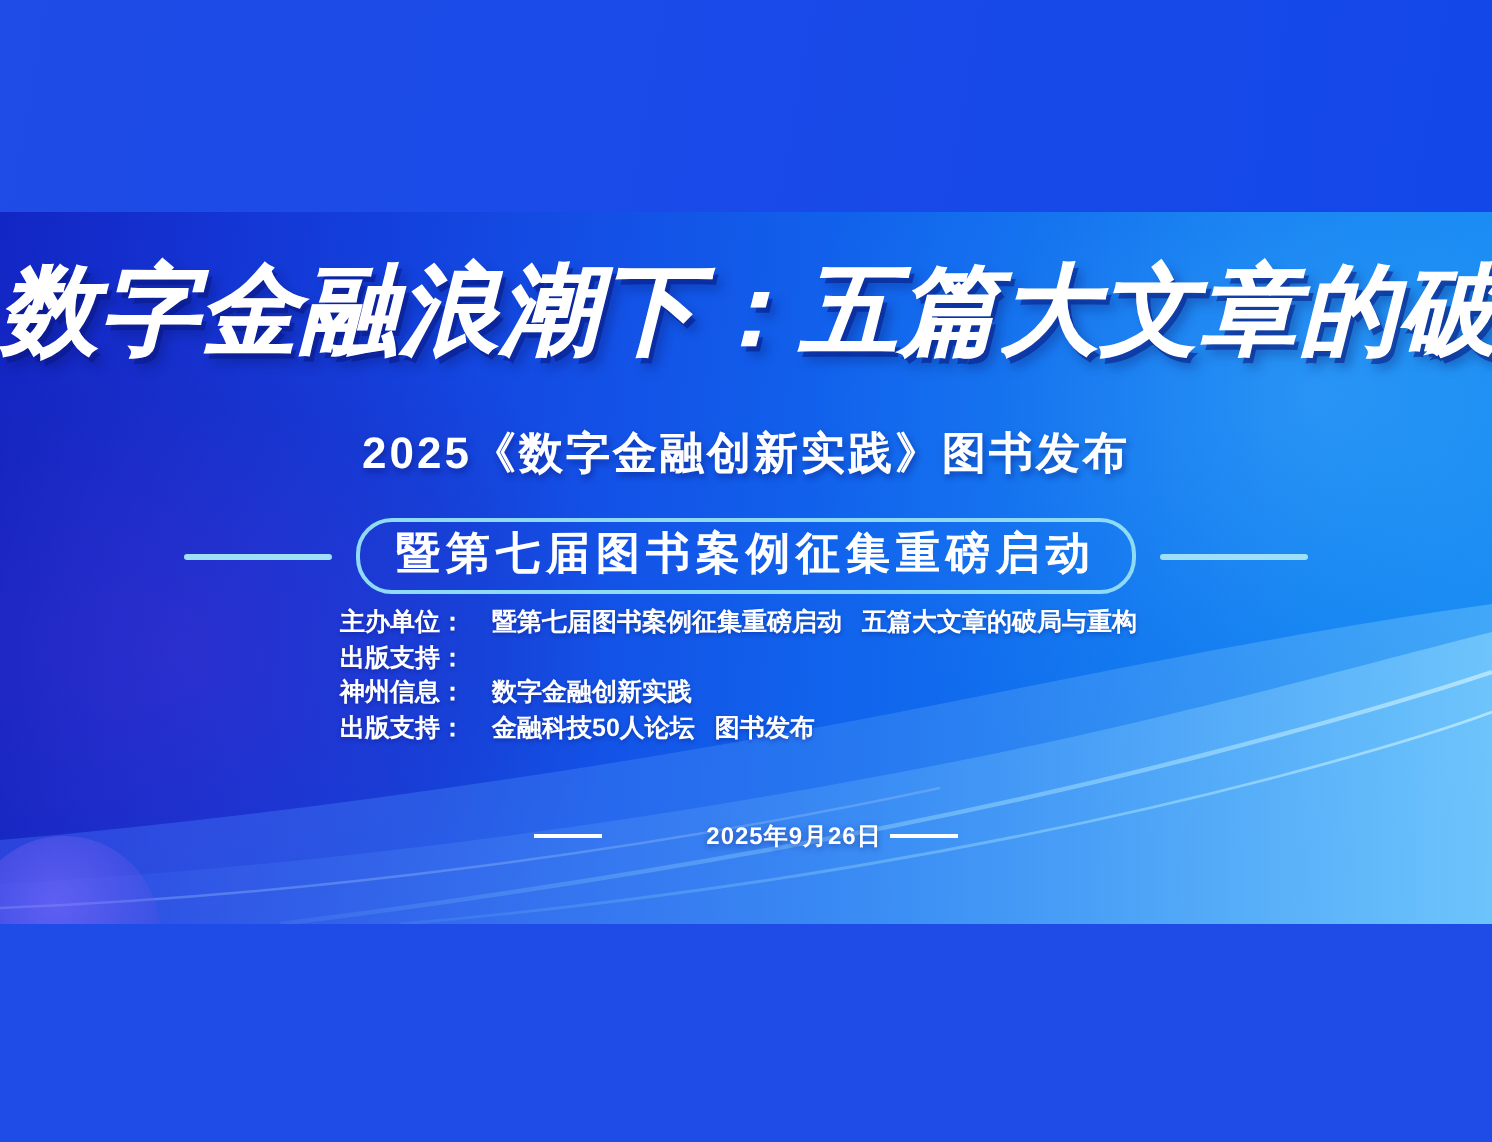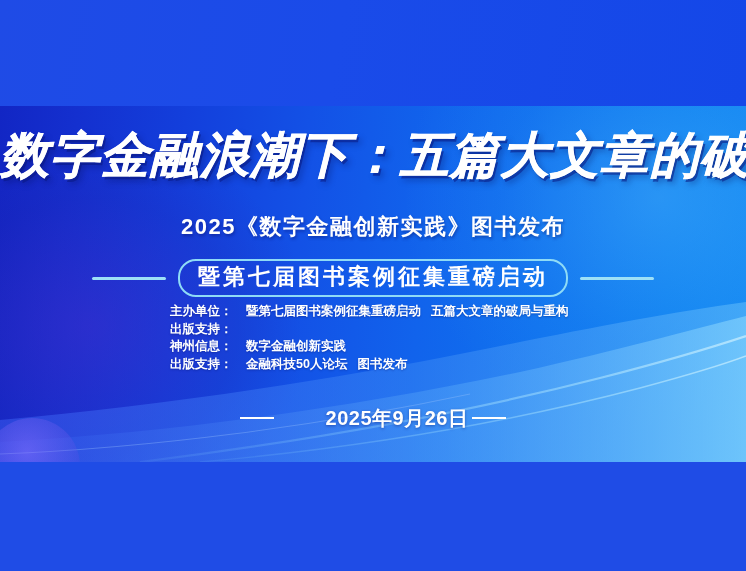--- a/index.html
+++ b/index.html
@@ -189,21 +189,21 @@
     gap: 4px;
   }
   .date-rule {
     width: 34px;
     height: 2px;
     background: #ffffff;
   }
   .date-text {
     color: #ffffff;
     font-weight: bold;
-    font-size: 20px;
+    font-size: 12px;
     line-height: 22px;
     letter-spacing: 0.5px;
     white-space: nowrap;
     text-shadow: 0 1px 3px rgba(8,20,110,0.45);
     margin-left: 48px;
   }
 </style>
 </head>
 <body>
 

